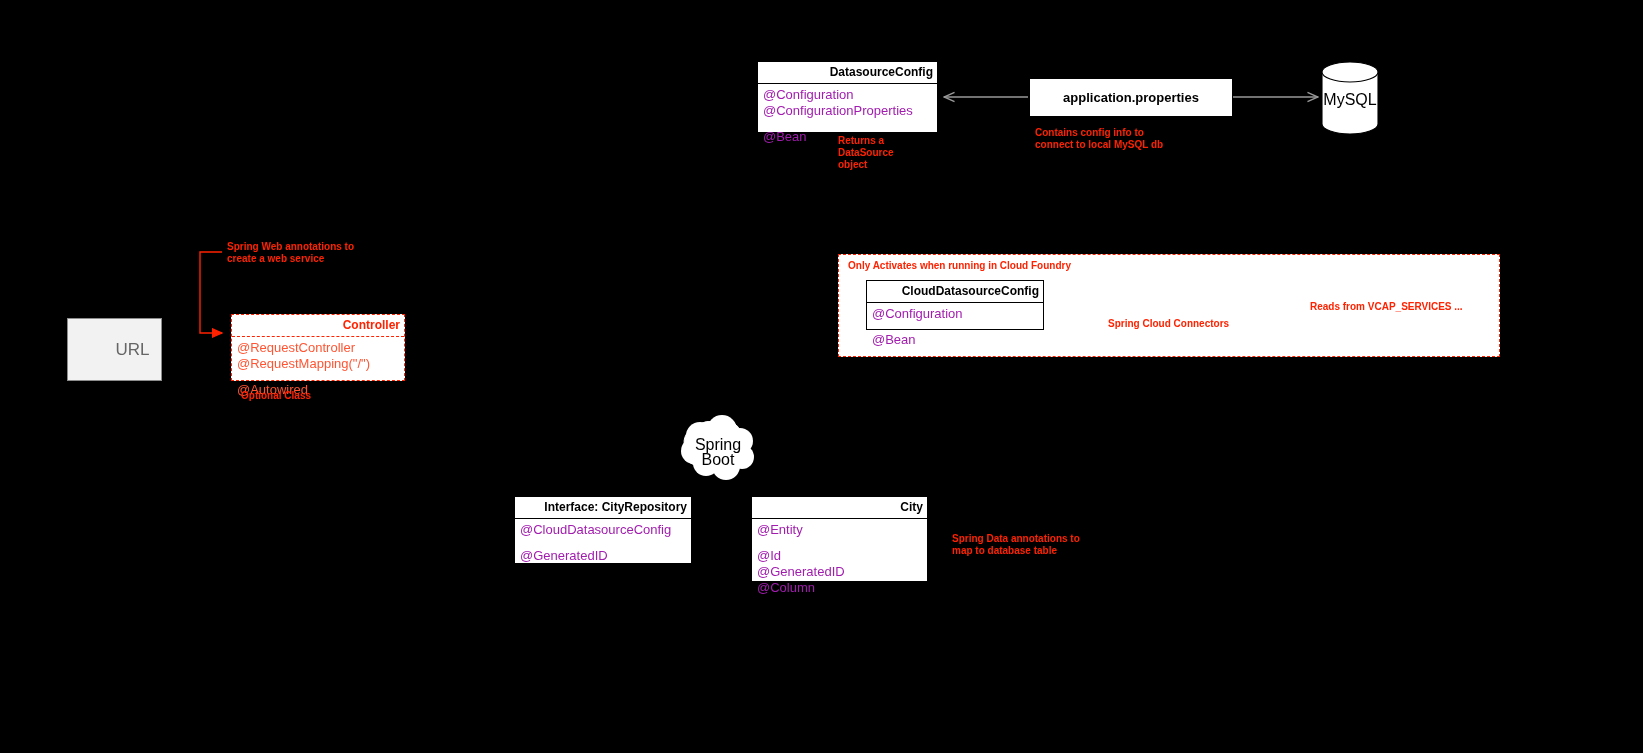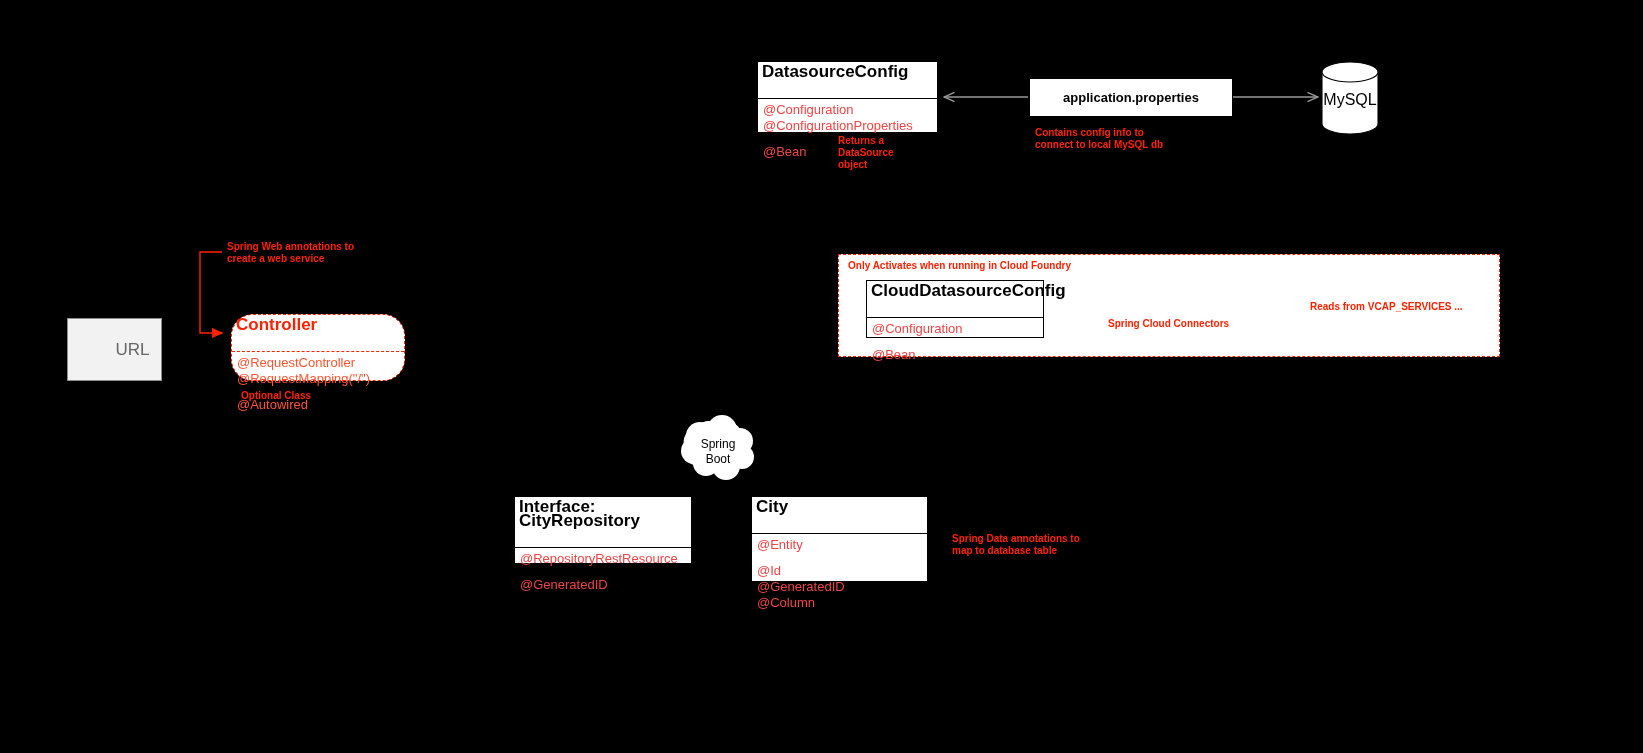--- a/index.html
+++ b/index.html
@@ -17,32 +17,32 @@
   }
 
   
   .uml {
     position: absolute;
     background: #ffffff;
     border: 1px solid #000000;
     box-sizing: border-box;
   }
   .uml .uml-title {
-    text-align: left;
+    text-align: right;
     font-weight: bold;
-    font-size: 17px;
-    color: #000000;
-    padding: 3px 4px 19px 4px;
+    font-size: 12px;
+    color: #000000;
+    padding: 3px 4px 4px 4px;
     border-bottom: 1px solid #000000;
     line-height: 14px;
   }
   .uml .uml-body {
     padding: 3px 5px 4px 5px;
     font-size: 13px;
-    color: #ef4444;
+    color: #a21caf;
     line-height: 16px;
   }
   .uml .uml-body div { white-space: pre; }
   .uml .spacer { height: 10px; }
 
   
   .uml.optional {
     background: #ffffff;
     border: 1px dashed #ff2200;
   }
@@ -111,21 +111,21 @@
     left: 0; top: 0;
     width: 1643px;
     height: 753px;
     pointer-events: none;
   }
 
   
   .cloud-label {
     position: absolute;
     text-align: center;
-    font-size: 12px;
+    font-size: 16px;
     color: #000000;
     line-height: 15px;
     white-space: pre-line;
   }
   .db-label {
     position: absolute;
     text-align: center;
     font-size: 16px;
     color: #000000;
   }
@@ -205,56 +205,56 @@
   <div class="note center" style="left:1035px; top:127px; width:195px;">Contains config info to
 connect to local MySQL db</div>
 
   <div class="db-label" style="left:1322px; top:91px; width:56px;">MySQL</div>
 
   <div class="note" style="left:227px; top:241px; width:175px;">Spring Web annotations to
 create a web service</div>
 
   <div class="urlbox" style="left:67px; top:318px; width:95px; height:63px;padding-left:36px;">URL</div>
 
-  <div class="uml optional" style="left:231px; top:314px; width:174px; height:67px;border-radius:22px;">
+  <div class="uml optional" style="left:231px; top:314px; width:174px; height:67px;">
     <div class="uml-title">Controller</div>
     <div class="uml-body">
       <div>@RequestController</div>
       <div>@RequestMapping("/")</div>
       <div class="spacer"></div>
       <div>@Autowired</div>
     </div>
   </div>
 
   <div class="note center" style="left:241px; top:390px; width:154px;">Optional Class</div>
 
   <div class="group-dash-red" style="left:838px; top:254px; width:662px; height:103px;"></div>
 
   <div class="note plain" style="left:848px; top:260px; width:320px;">Only Activates when running in Cloud Foundry</div>
 
-  <div class="uml" style="left:866px; top:280px; width:178px; height:58px;">
+  <div class="uml" style="left:866px; top:280px; width:178px; height:50px;">
     <div class="uml-title">CloudDatasourceConfig</div>
     <div class="uml-body">
       <div>@Configuration</div>
       <div class="spacer"></div>
       <div>@Bean</div>
     </div>
   </div>
 
   <div class="note plain" style="left:1108px; top:318px; width:200px;">Spring Cloud Connectors</div>
 
   <div class="note plain" style="left:1310px; top:301px; width:190px;">Reads from VCAP_SERVICES ...</div>
 
   <div class="cloud-label" style="left:688px; top:437px; width:60px;">Spring
 Boot</div>
 
   <div class="uml" style="left:514px; top:496px; width:178px; height:68px;">
     <div class="uml-title">Interface: CityRepository</div>
     <div class="uml-body">
-      <div>@RepositoryRestResource</div>
+      <div>@CloudDatasourceConfig</div>
       <div class="spacer"></div>
       <div>@GeneratedID</div>
     </div>
   </div>
 
 
   <div class="uml" style="left:751px; top:496px; width:177px; height:86px;">
     <div class="uml-title">City</div>
     <div class="uml-body">
       <div>@Entity</div>

